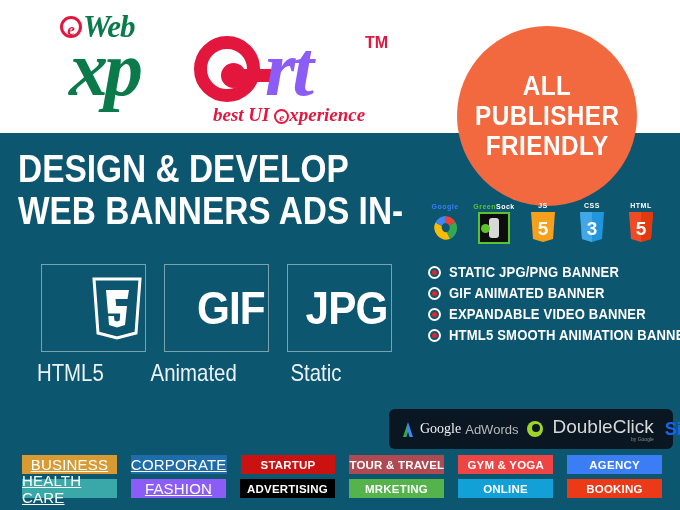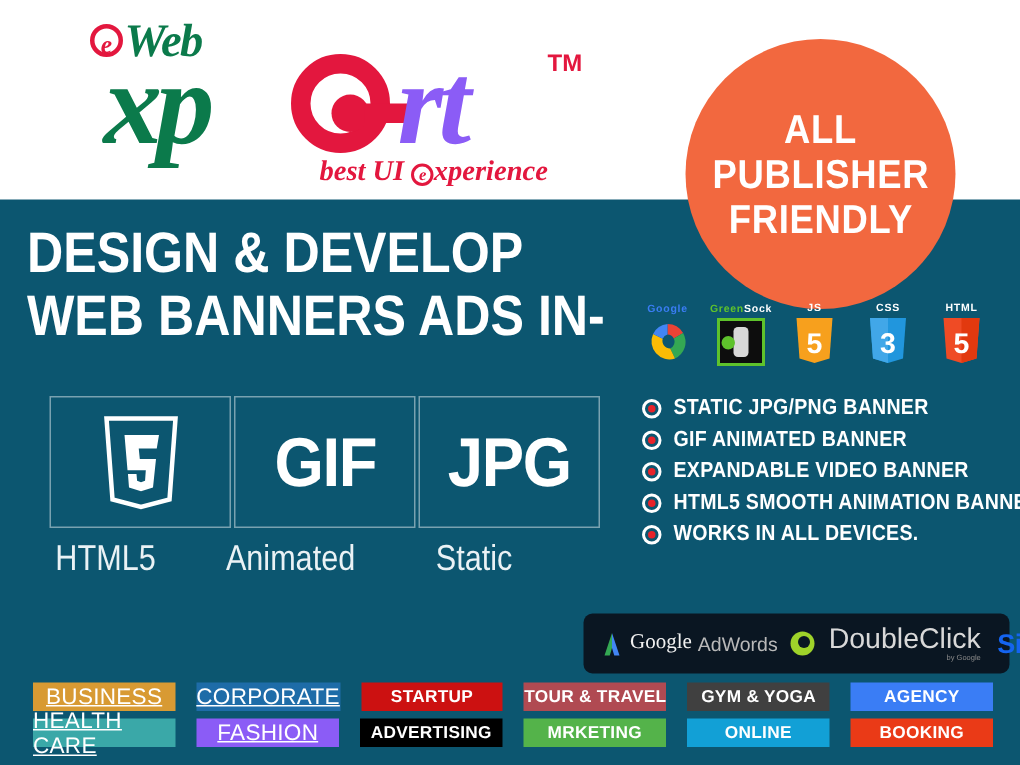--- a/index.html
+++ b/index.html
@@ -70,22 +70,22 @@
   .headline div{
     color:#ffffff;font-size:38px;line-height:42px;font-weight:bold;letter-spacing:0px;
     font-family:"Liberation Sans Narrow","Liberation Sans",sans-serif;transform:scaleX(.88);
     transform-origin:left center;white-space:nowrap;
   }
 
   
   .cards{position:absolute;left:18px;top:264px;width:390px;display:flex;gap:18px;}
   .card{width:105px;display:flex;flex-direction:column;align-items:center;}
   .card-box{
-    width:121px;height:88px;border:1px solid rgba(255,255,255,.45);box-sizing:border-box;
-    display:flex;align-items:center;justify-content:center;margin-left:46px;
+    width:105px;height:88px;border:1px solid rgba(255,255,255,.45);box-sizing:border-box;
+    display:flex;align-items:center;justify-content:flex-end;margin-left:46px;
   }
   .card-box .fmt{
     color:#ffffff;font-size:46px;font-weight:bold;line-height:46px;letter-spacing:-1px;
     font-family:"Liberation Sans Narrow","Liberation Sans",sans-serif;transform:scaleX(.92);
   }
   .card-label{
     margin-top:8px;color:#eaf2f5;font-size:24px;line-height:26px;
     font-family:"Liberation Sans Narrow","Liberation Sans",sans-serif;
     transform:scaleX(.85);font-weight:300;
   }
@@ -289,26 +289,20 @@
       <span class="target">
           <i></i>
         </span>
       <span class="feat-text">EXPANDABLE VIDEO BANNER</span>
     </div>
     <div class="feat">
       <span class="target">
           <i></i>
         </span>
       <span class="feat-text">HTML5 SMOOTH ANIMATION BANNER</span>
-    </div>
-    <div class="feat">
-      <span class="target">
-          <i></i>
-        </span>
-      <span class="feat-text">WORKS IN ALL DEVICES.</span>
     </div>
   </div>
 
   <div class="partners">
     <span class="p-adwords">
       <span class="aw-mark">
         <svg width="16" height="17" viewBox="0 0 16 17">
           <path d="M8 1 L13 16 H9.5 L8 11 Z" fill="#4285f4"></path>
           <path d="M8 1 L3 16 H6.5 L8 11 Z" fill="#34a853"></path>
         </svg>
@@ -323,21 +317,21 @@
     </span>
     <span class="p-sizmek">Sizmek</span>
   </div>
 
   <div class="tags">
     <div class="tag-row">
       <span class="tag thin" style="background:#d89a33">BUSINESS</span>
       <span class="tag thin" style="background:#1e6ca8">CORPORATE</span>
       <span class="tag" style="background:#cc1111">STARTUP</span>
       <span class="tag" style="background:#b04a52">TOUR &amp; TRAVEL</span>
-      <span class="tag" style="background:#404040">GYM &amp; YOGA</span>
+      <span class="tag" style="background:#ef4444">GYM &amp; YOGA</span>
       <span class="tag" style="background:#3a7df5">AGENCY</span>
     </div>
     <div class="tag-row">
       <span class="tag thin" style="background:#3aa8a8">HEALTH CARE</span>
       <span class="tag thin" style="background:#8b5cf6">FASHION</span>
       <span class="tag" style="background:#000000">ADVERTISING</span>
       <span class="tag" style="background:#54b34a">MRKETING</span>
       <span class="tag" style="background:#12a0d6">ONLINE</span>
       <span class="tag" style="background:#ea3a17">BOOKING</span>
     </div>

